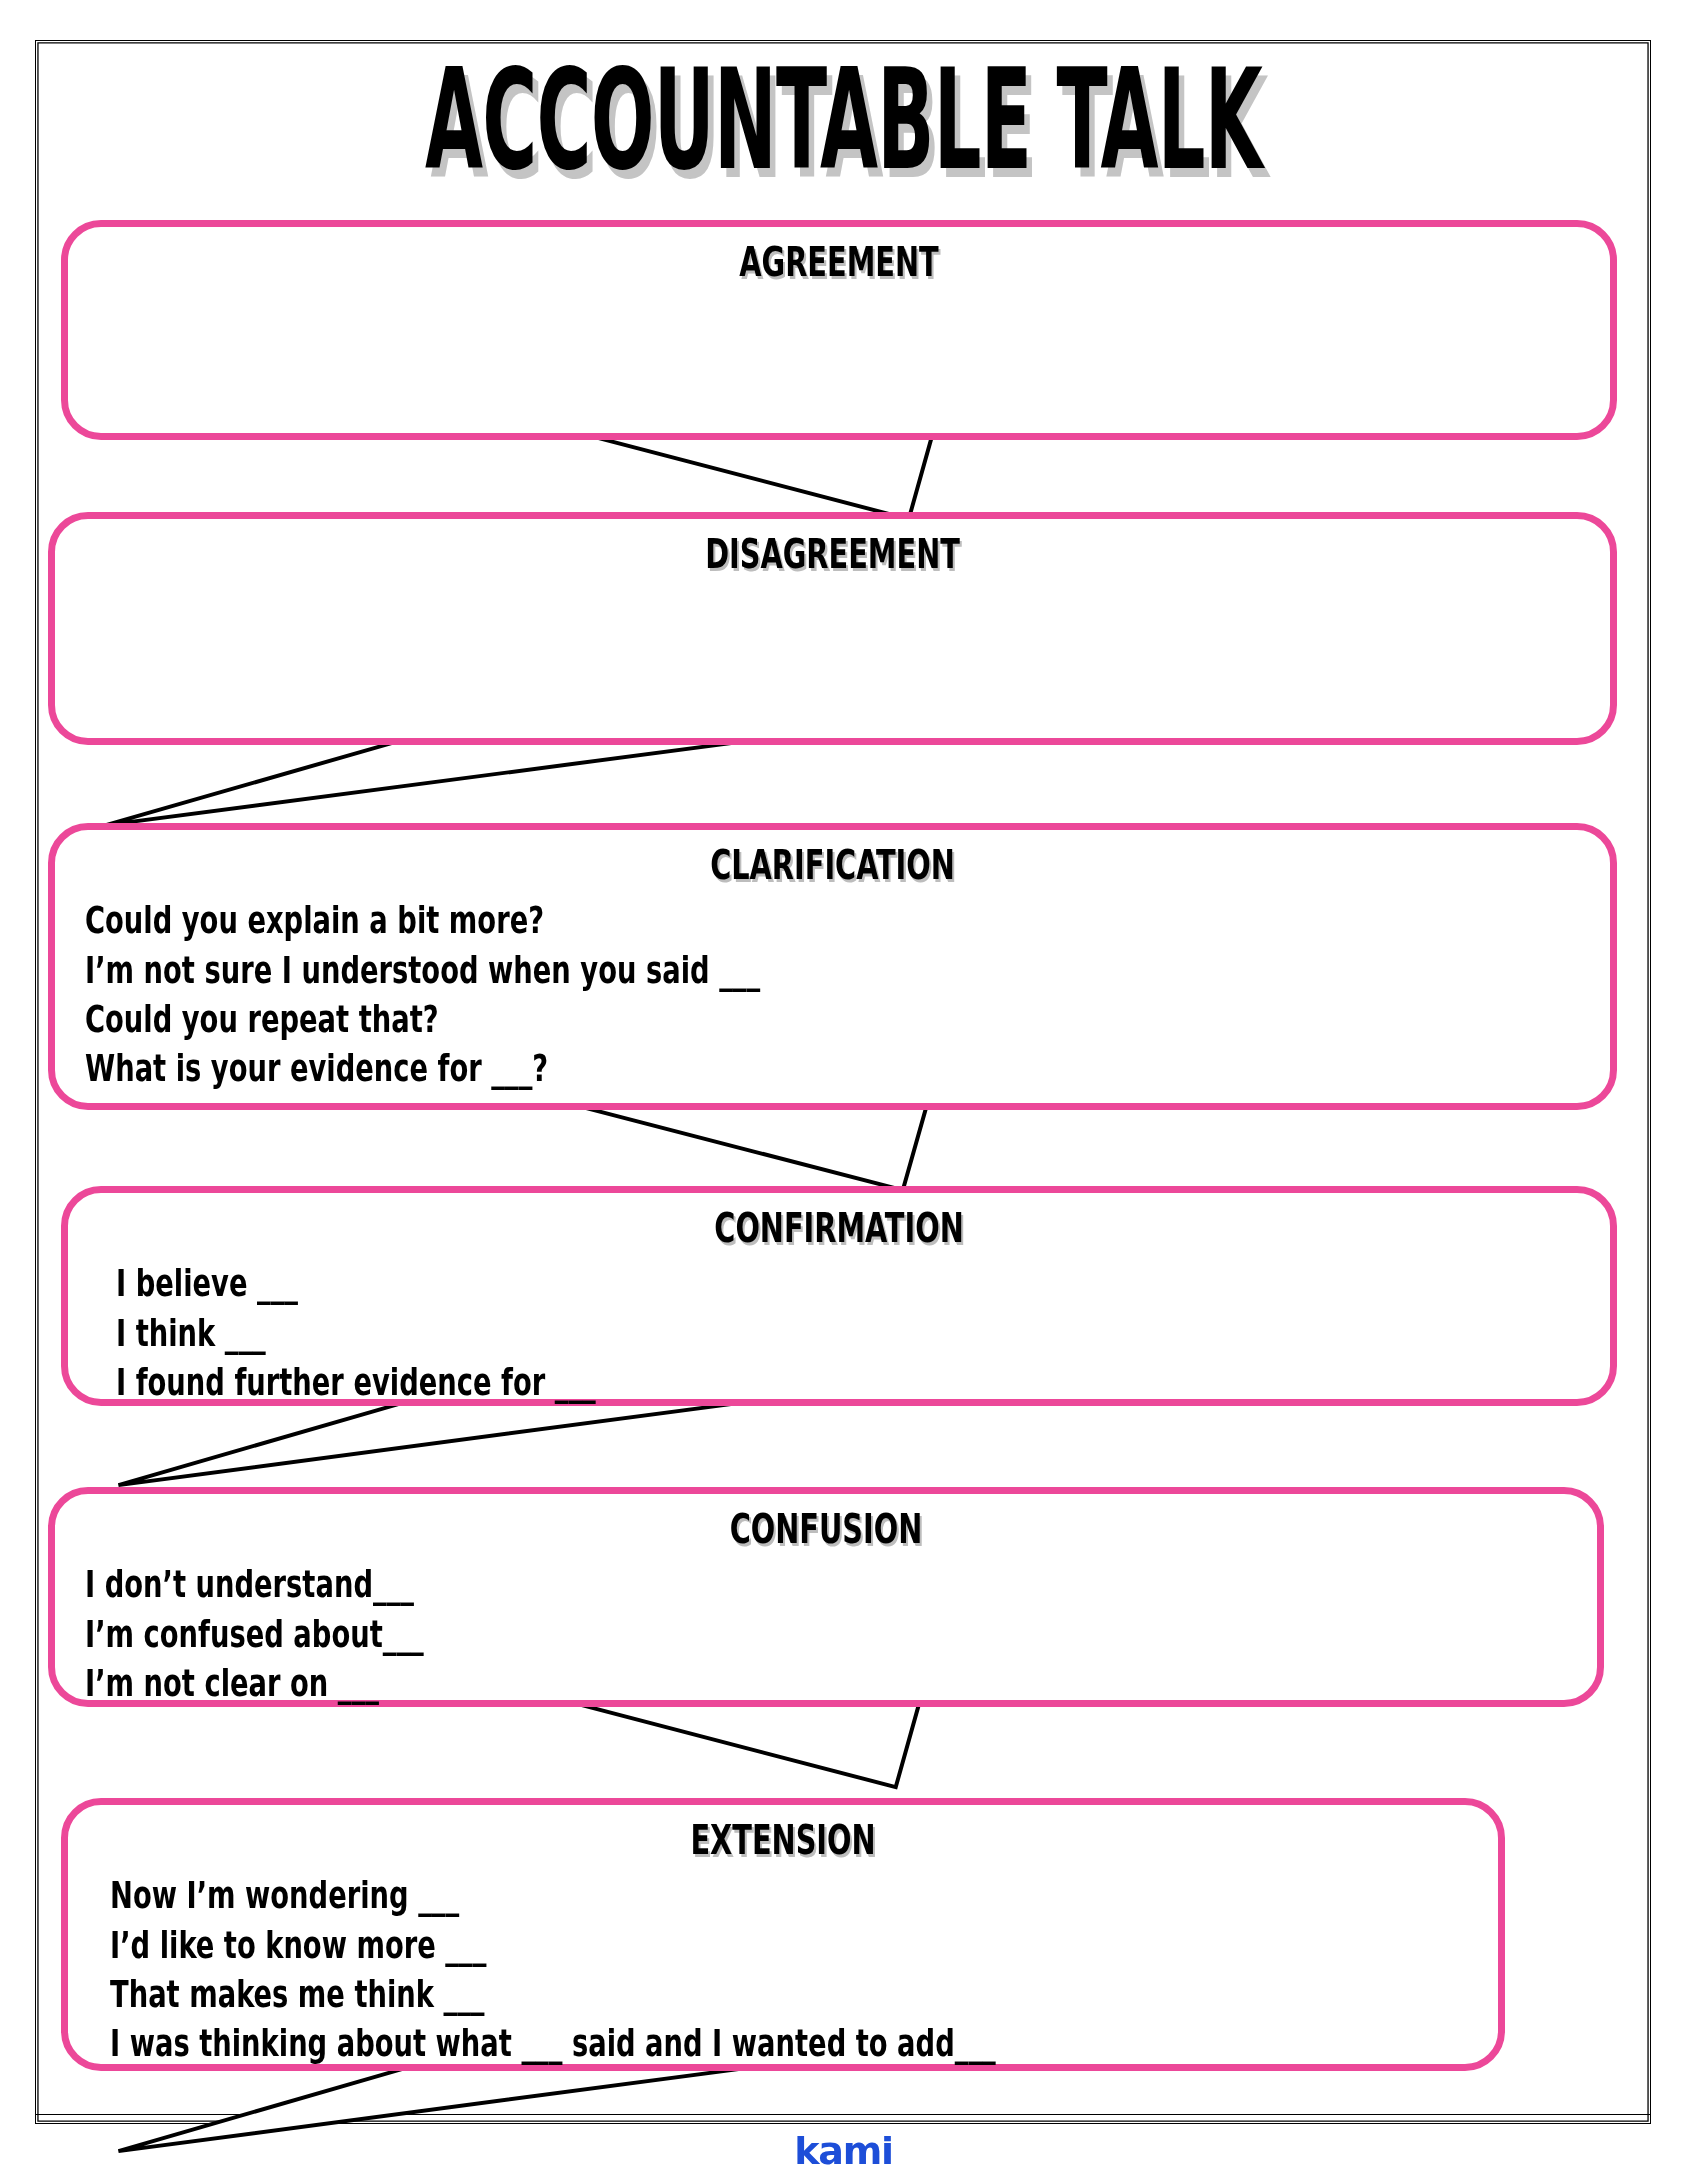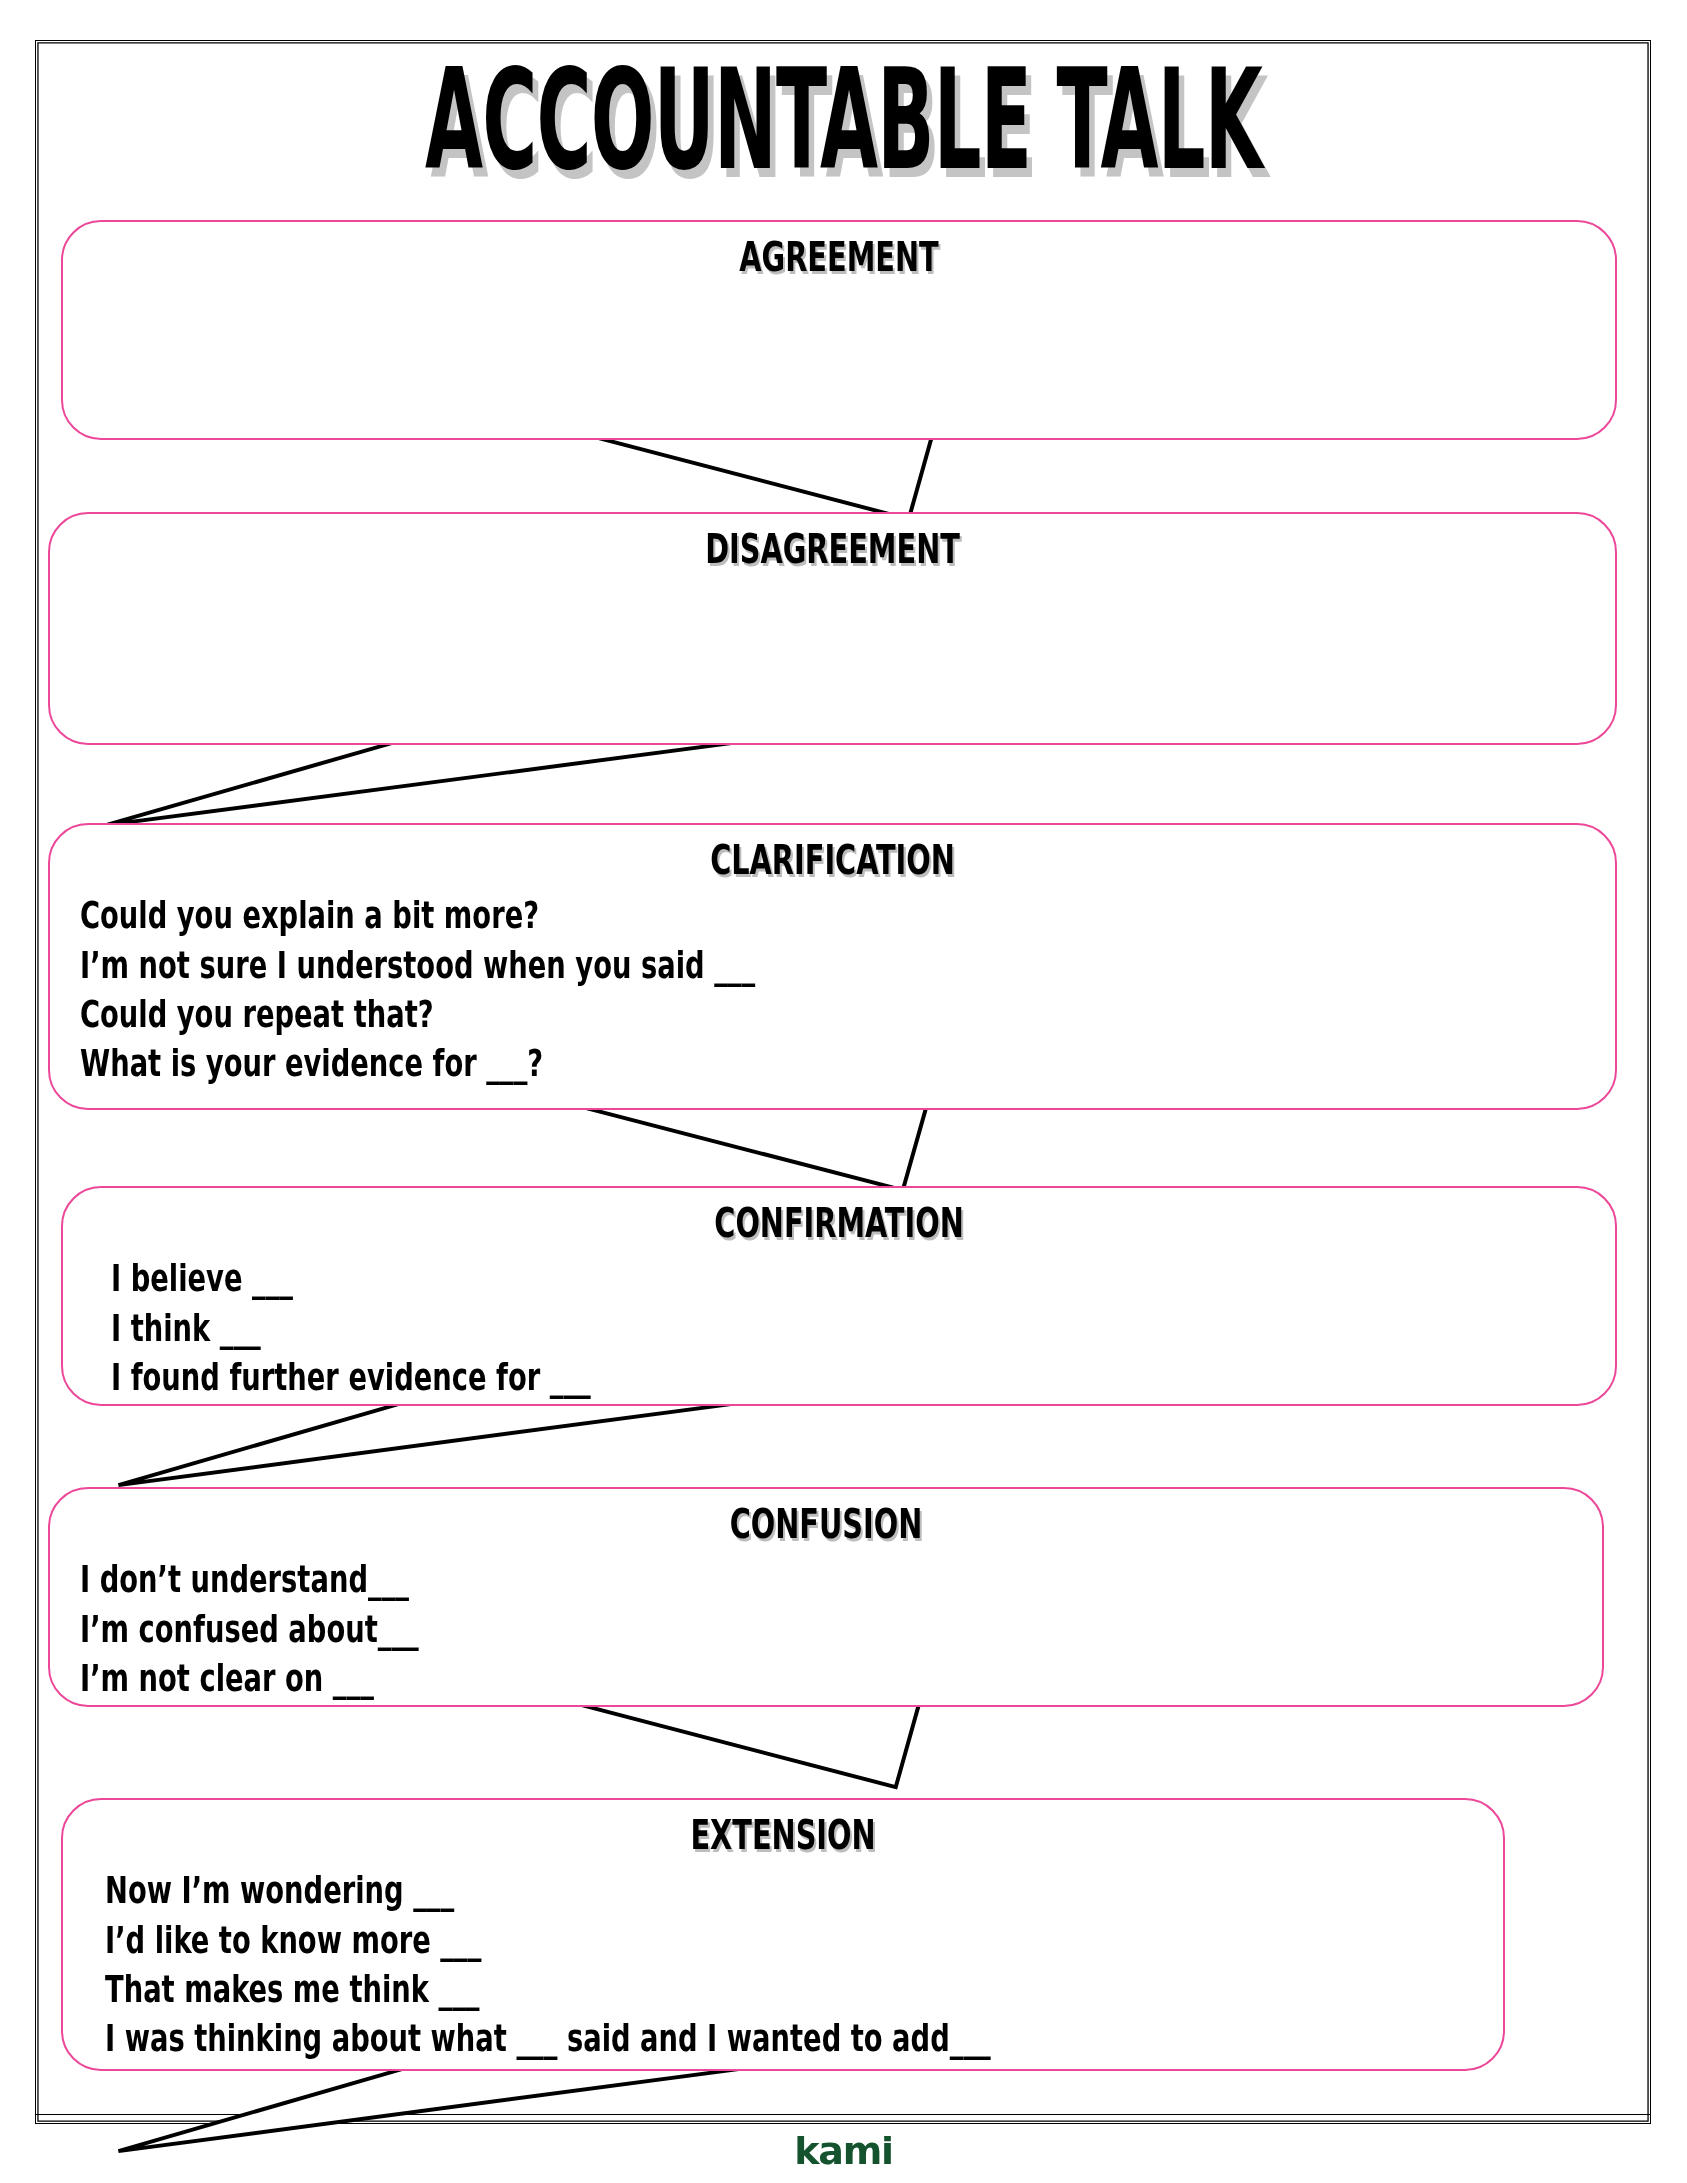--- a/index.html
+++ b/index.html
@@ -47,21 +47,21 @@
     transform: scaleX(0.60);
     transform-origin: 50% 50%;
     white-space: nowrap;
     text-shadow: 9.3px 9.3px 0 #c4c4c4;
   }
 
   
   .bubble {
     position: absolute;
     box-sizing: border-box;
-    border: 2px solid #ec4899;
+    border: 7px solid #ec4899;
     border-radius: 40px;
     background: #ffffff;
     z-index: 2;
   }
   .bubble-header {
     text-align: center;
     font-family: "DejaVu Sans Condensed", "Liberation Sans Narrow", "Liberation Sans", sans-serif;
     font-weight: 700;
     font-size: 41px;
     line-height: 1.0;
@@ -107,21 +107,21 @@
   #footer-logo {
     position: absolute;
     left: 0;
     top: 2129px;
     width: 1687px;
     text-align: center;
     font-family: "DejaVu Sans", "Liberation Sans", sans-serif;
     font-weight: 700;
     font-size: 38px;
     letter-spacing: -1.3px;
-    color: #14532d;
+    color: #1d4ed8;
   }
 </style>
 </head>
 <body>
 
 <div id="page-frame"></div>
 
 <div id="title-wrap">
   <div id="page-title">ACCOUNTABLE TALK</div>
 </div>

